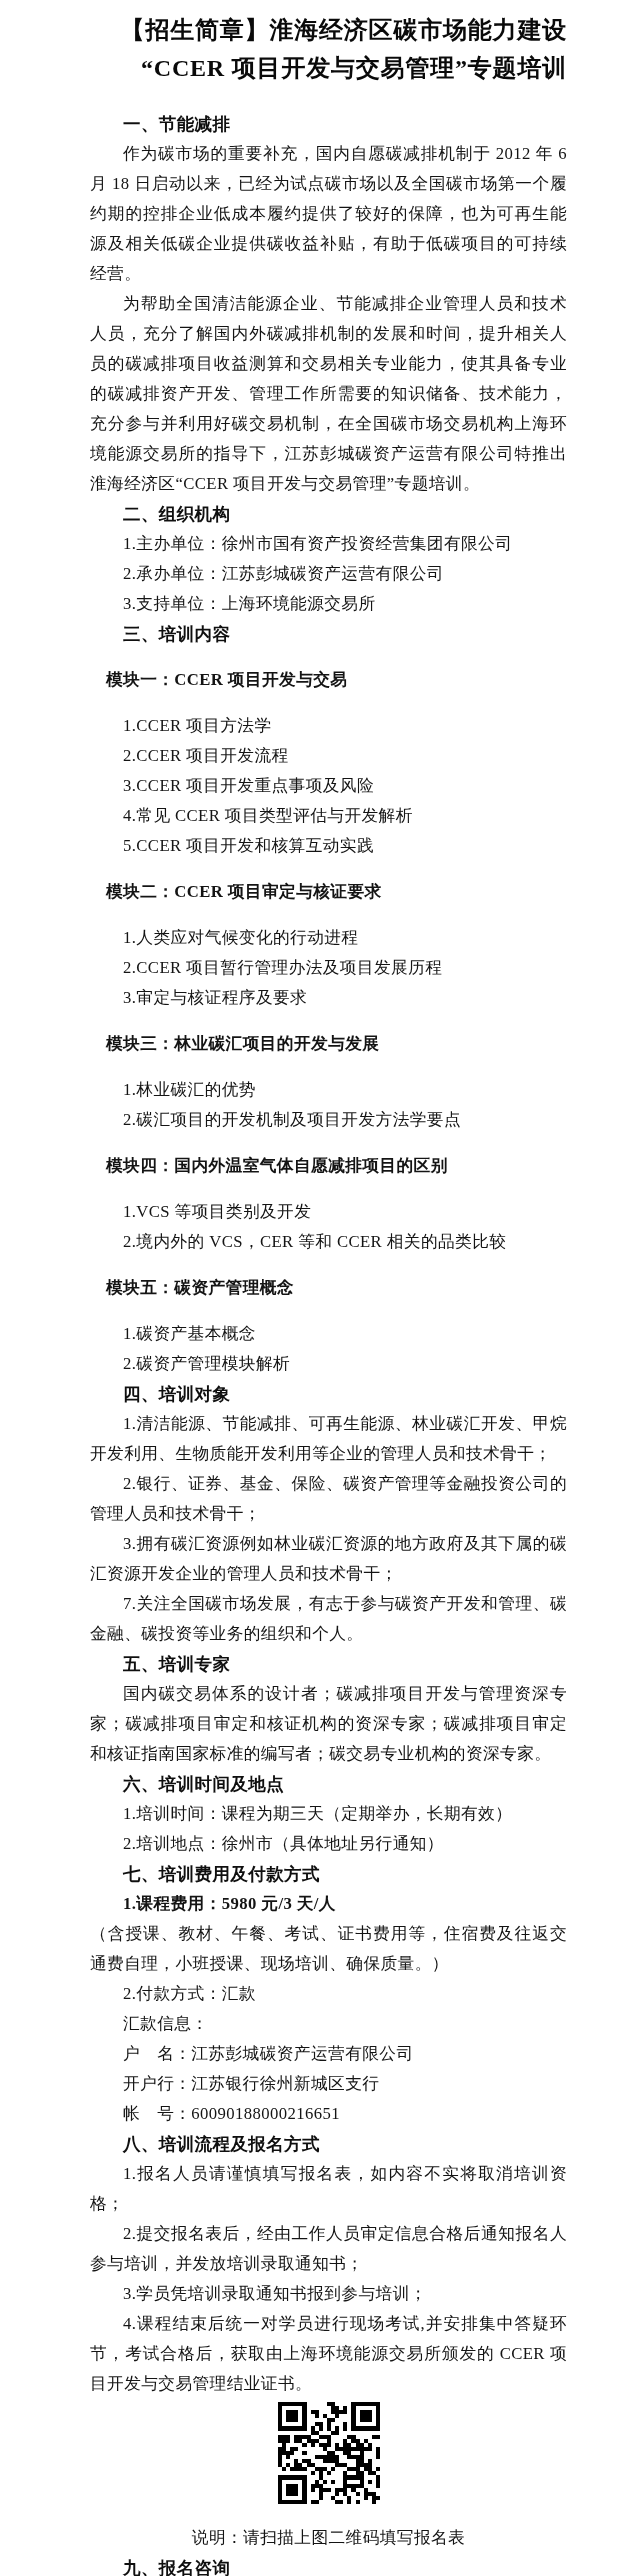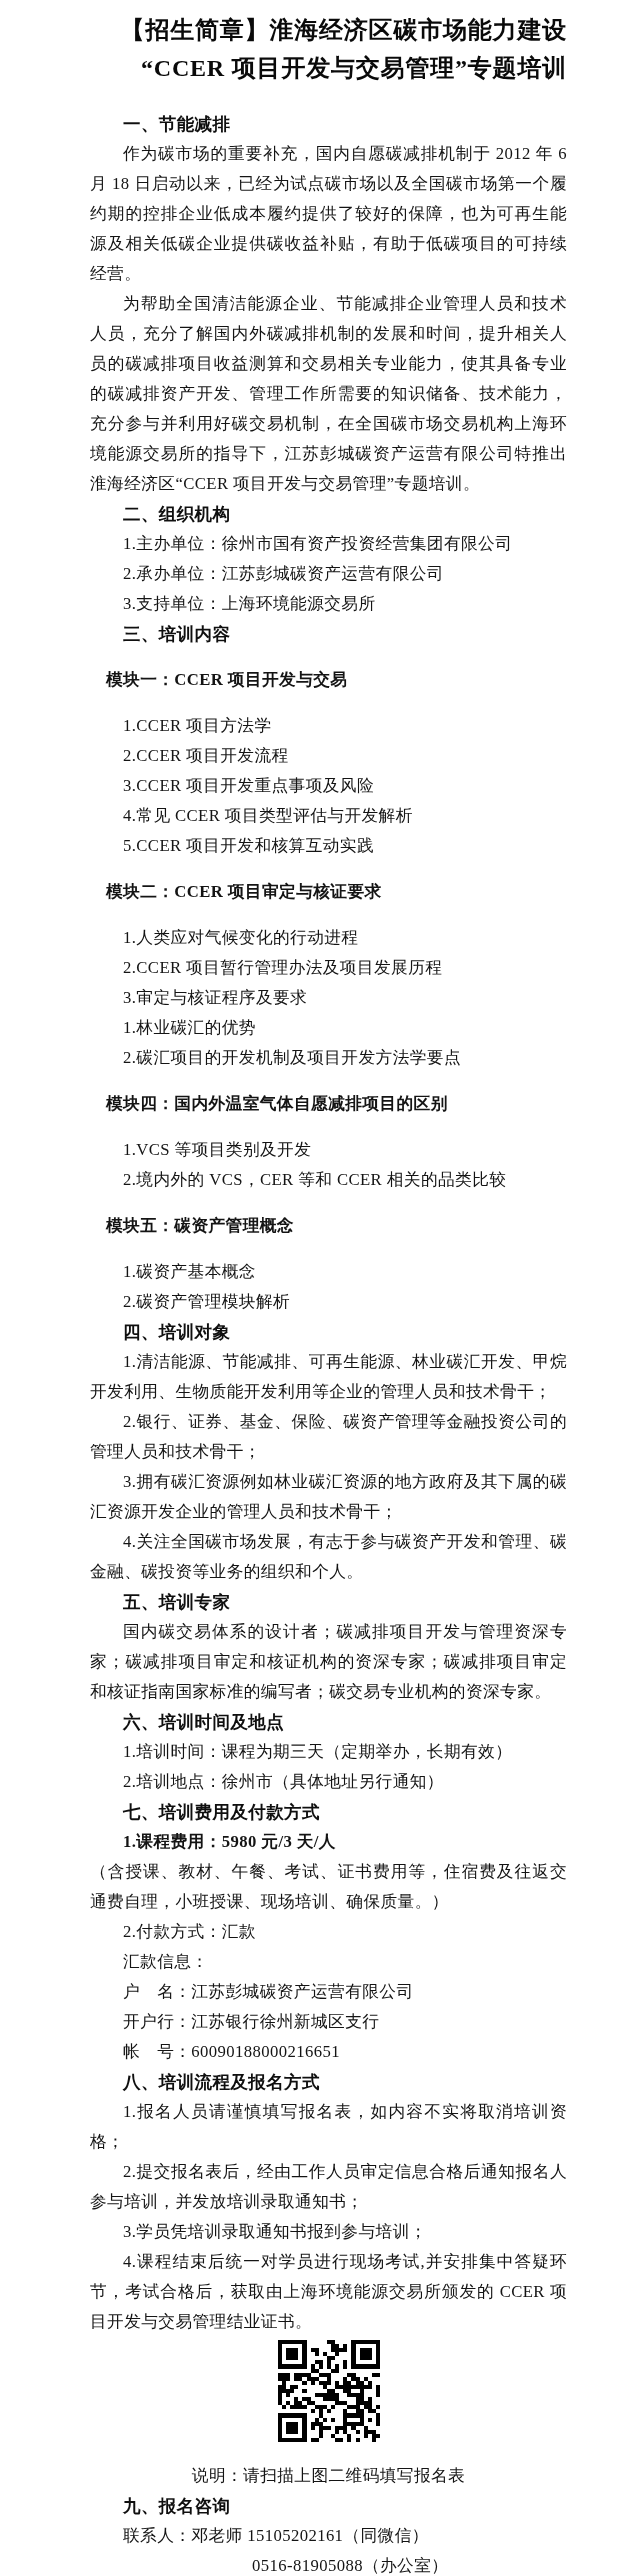--- a/index.html
+++ b/index.html
@@ -52,38 +52,39 @@
     <p class="item">2.CCER 项目开发流程</p>
     <p class="item">3.CCER 项目开发重点事项及风险</p>
     <p class="item">4.常见 CCER 项目类型评估与开发解析</p>
     <p class="item">5.CCER 项目开发和核算互动实践</p>
 
     <p class="mod-h">模块二：CCER 项目审定与核证要求</p>
     <p class="item">1.人类应对气候变化的行动进程</p>
     <p class="item">2.CCER 项目暂行管理办法及项目发展历程</p>
     <p class="item">3.审定与核证程序及要求</p>
 
+    <p class="mod-h">模块三：林业碳汇项目的开发与发展</p>
     <p class="item">1.林业碳汇的优势</p>
     <p class="item">2.碳汇项目的开发机制及项目开发方法学要点</p>
 
     <p class="mod-h">模块四：国内外温室气体自愿减排项目的区别</p>
     <p class="item">1.VCS 等项目类别及开发</p>
     <p class="item">2.境内外的 VCS，CER 等和 CCER 相关的品类比较</p>
 
     <p class="mod-h">模块五：碳资产管理概念</p>
     <p class="item">1.碳资产基本概念</p>
     <p class="item">2.碳资产管理模块解析</p>
   </div>
 
   <div>
     <p class="sec-h">四、培训对象</p>
     <p class="item">1.清洁能源、节能减排、可再生能源、林业碳汇开发、甲烷开发利用、生物质能开发利用等企业的管理人员和技术骨干；</p>
     <p class="item">2.银行、证券、基金、保险、碳资产管理等金融投资公司的管理人员和技术骨干；</p>
     <p class="item">3.拥有碳汇资源例如林业碳汇资源的地方政府及其下属的碳汇资源开发企业的管理人员和技术骨干；</p>
-    <p class="item">4.关注全国碳市场发展，有志于参与碳资产开发和管理、碳金融、碳投资等业务的组织和个人。</p>
+    <p class="item">7.关注全国碳市场发展，有志于参与碳资产开发和管理、碳金融、碳投资等业务的组织和个人。</p>
   </div>
 
   <div>
     <p class="sec-h">五、培训专家</p>
     <p class="para">国内碳交易体系的设计者；碳减排项目开发与管理资深专家；碳减排项目审定和核证机构的资深专家；碳减排项目审定和核证指南国家标准的编写者；碳交易专业机构的资深专家。</p>
   </div>
 
   <div>
     <p class="sec-h">六、培训时间及地点</p>
     <p class="item">1.培训时间：课程为期三天（定期举办，长期有效）</p>

